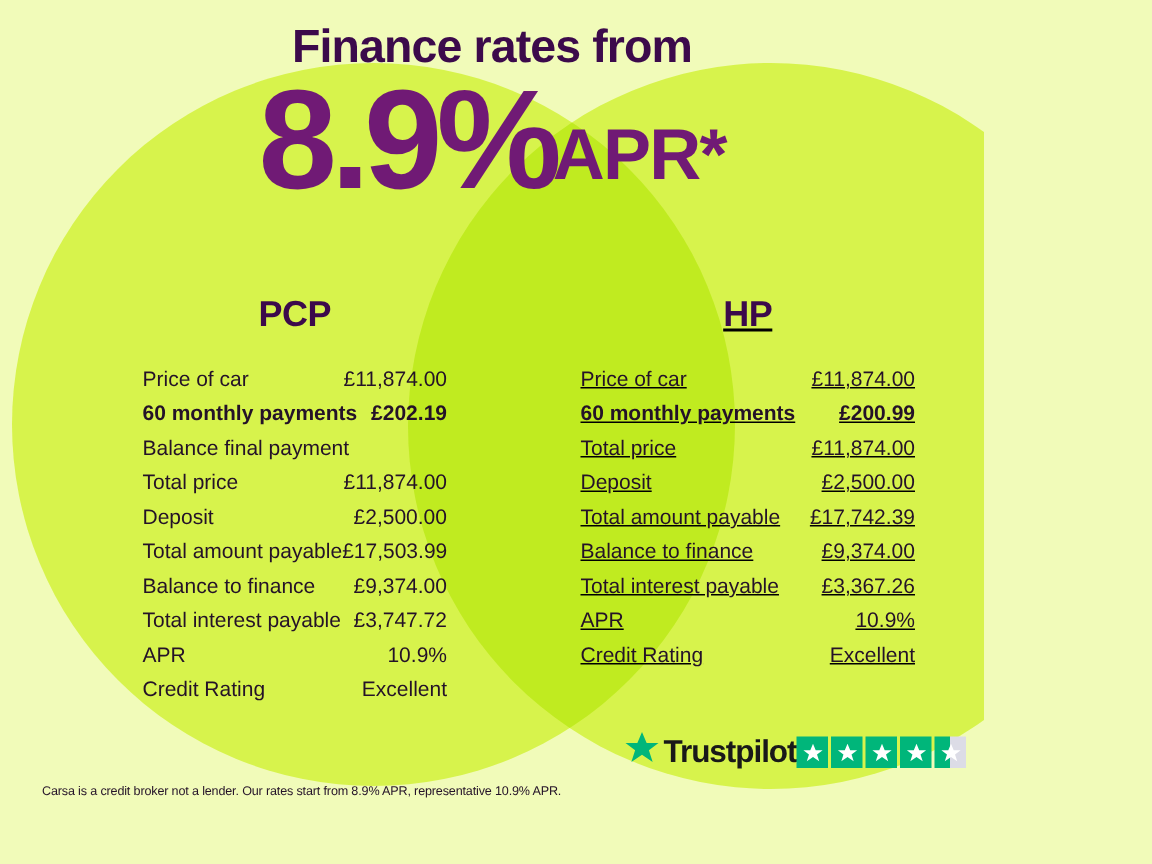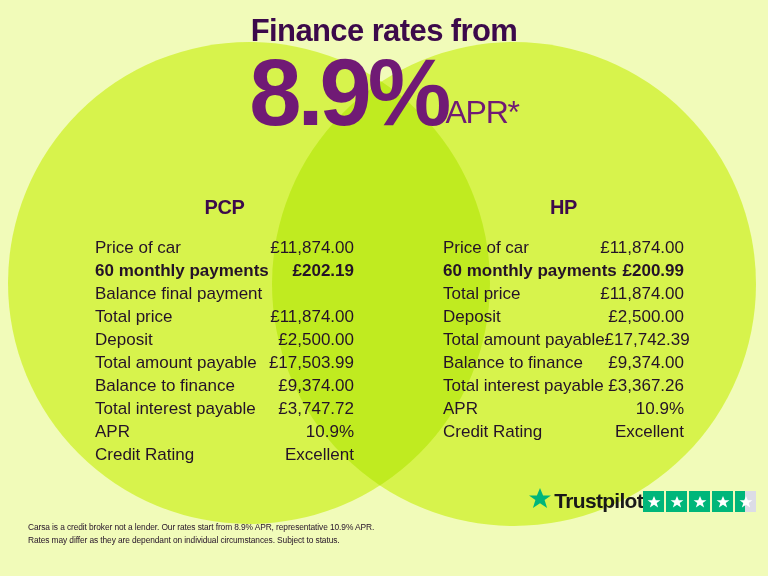--- a/index.html
+++ b/index.html
@@ -2,21 +2,21 @@
 <html><head>
 <meta charset="utf-8">
 <style>
   html,body{margin:0;padding:0;}
   body{
     width:768px;height:576px;overflow:hidden;
     background:#F1FBB9;
     font-family:"Liberation Sans","DejaVu Sans",sans-serif;
     position:relative;
   }
-  #stage{position:absolute;inset:0;width:768px;height:576px;overflow:hidden;}
+  #stage{position:absolute;inset:0;width:656px;height:576px;overflow:hidden;}
 
   
   .blob{
     position:absolute;border-radius:50%;
     background:#E2F75C;
     mix-blend-mode:multiply;
     opacity:.92;
   }
   .blob-left{left:8px;top:42px;width:482px;height:482px;}
   .blob-right{left:272px;top:42px;width:484px;height:484px;}
@@ -29,40 +29,40 @@
   }
   .rate-line{
     display:flex;align-items:flex-end;justify-content:center;
     margin-top:2px;color:#701a75;line-height:1;
   }
   .rate-big{
     font-size:94px;font-weight:bold;letter-spacing:-4px;
     line-height:.92;
   }
   .rate-suffix{
-    font-size:32px;font-weight:normal;letter-spacing:-1.2px;
+    font-size:48px;font-weight:bold;letter-spacing:-1.2px;
     padding-bottom:9px;margin-left:-2px;
   }
 
   
   .tables{
     position:absolute;top:196px;left:0;right:0;z-index:3;
     display:flex;
   }
   .table-col{width:50%;box-sizing:border-box;}
   .table-col.pcp{padding:0 30px 0 95px;}
-  .table-col.hp{padding:0 84px 0 59px;}
+  .table-col.hp{padding:0 46px 0 59px;text-decoration:underline;}
   .plan-title{
-    color:#3C0A4B;font-size:20px;font-weight:bold;text-align:center;
+    color:#3C0A4B;font-size:24px;font-weight:bold;text-align:center;
     margin:0 0 17px 0;letter-spacing:-0.3px;
   }
   .rows{display:block;}
   .row{
     display:flex;justify-content:space-between;align-items:flex-end;
-    color:#241228;font-size:17px;line-height:23px;white-space:nowrap;
+    color:#241228;font-size:14px;line-height:23px;white-space:nowrap;
   }
   .row .label{text-align:left;}
   .row .value{text-align:right;}
   .row.bold .label,.row.bold .value{font-weight:bold;}
 
   
   .disclaimer{
     position:absolute;left:28px;top:521px;z-index:3;
     color:#241228;font-size:8.4px;line-height:13px;letter-spacing:-0.1px;
   }
@@ -185,21 +185,20 @@
             <span class="label">Credit Rating</span>
             <span class="value">Excellent</span>
           </div>
       </div>
     </div>
 
   </div>
 
   <div class="disclaimer">
     <div>Carsa is a credit broker not a lender. Our rates start from 8.9% APR, representative 10.9% APR.</div>
-    <div>Rates may differ as they are dependant on individual circumstances. Subject to status.</div>
   </div>
 
   <div class="trustpilot">
     <div class="tp-brand">
       <span>
         <svg width="24" height="23" viewBox="0 0 24 23" aria-hidden="true">
           <polygon points="12,1 15.1,8.4 23,8.4 16.6,13.1 19.1,21 12,16.2 4.9,21 7.4,13.1 1,8.4 8.9,8.4" fill="#00B67A"></polygon>
         </svg>
       </span>
       <span class="tp-name">Trustpilot</span>

